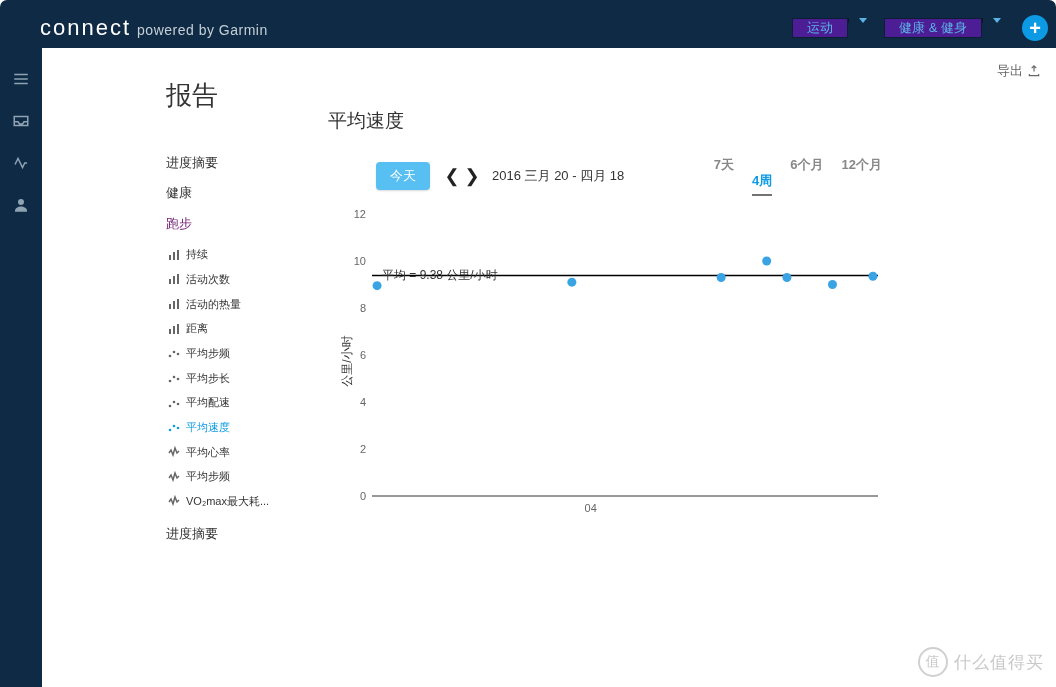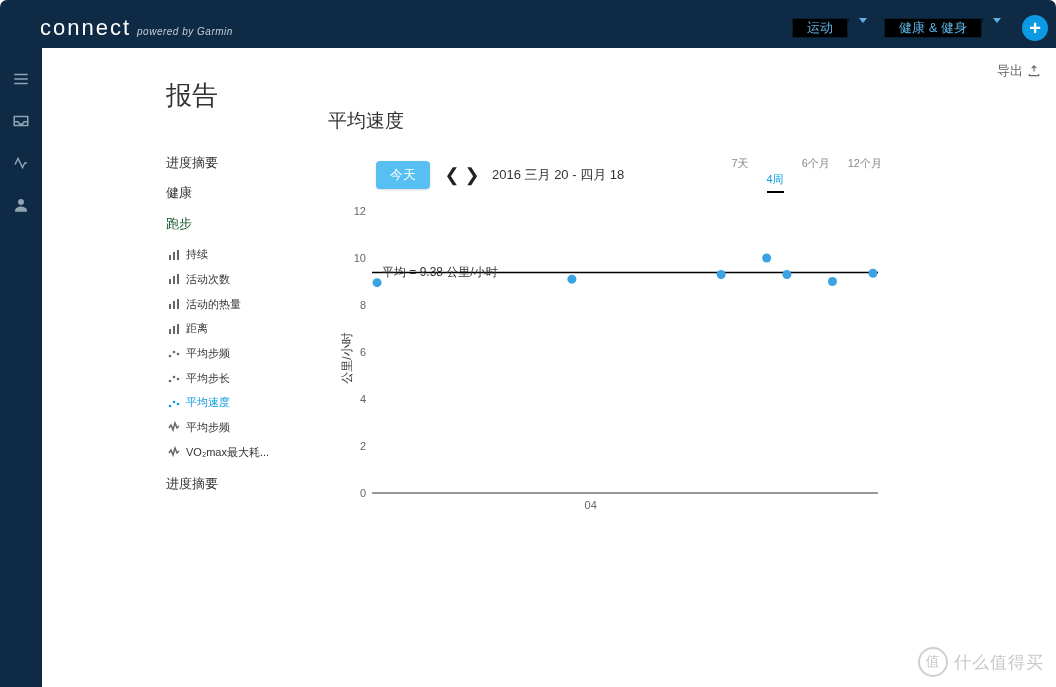--- a/index.html
+++ b/index.html
@@ -2,24 +2,24 @@
 <html><head>
 <meta charset="utf-8">
 <style>
 * { margin: 0; padding: 0; box-sizing: border-box; }
 body { font-family: "Microsoft YaHei", Arial, sans-serif; background: #fff; width: 1056px; height: 687px; overflow: hidden; position: relative; }
 
 
 .header { height: 56px; background: #0e2a45; display: flex; align-items: center; padding: 0 0 0 40px; position: relative; border-radius: 7px; }
 .logo { color: #fff; display: flex; align-items: baseline; }
 .logo-main { font-size: 22px; font-weight: 300; letter-spacing: 2px; font-family: Arial, sans-serif; }
-.logo-sub { font-size: 10px; color: #c6cfd6; margin-left: 6px; letter-spacing: 0.5px; font-style: italic; }
+.logo-sub { font-size: 14px; color: #c6cfd6; margin-left: 6px; letter-spacing: 0.5px; }
 .header-right { margin-left: auto; display: flex; align-items: center; height: 100%; }
 .hdr-btn { height: 100%; display: flex; align-items: center; padding: 0 14px; color: #5bb3e6; font-size: 13px; cursor: pointer; }
-.hdr-btn.bordered { border: 1px solid #0a1f32; background: #000000; text-align: center; }
+.hdr-btn.bordered { border: 1px solid #0a1f32; background: #4c1d95; text-align: center; }
 .hdr-drop { width: 28px; display: flex; align-items: center; justify-content: center; height: 100%; border-left: 1px solid #071827; cursor: pointer; }
 .hdr-drop .caret { width: 0; height: 0; border-left: 4px solid transparent; border-right: 4px solid transparent; border-top: 5px solid #5bb3e6; }
 .cluster { display: flex; background: #0e2a45; margin-right: 8px; }
 .plus-btn { width: 26px; height: 26px; border-radius: 50%; background: #0d9ae5; color: #fff; display: flex; align-items: center; justify-content: center; font-size: 20px; font-weight: bold; margin: 0 8px 0 4px; cursor: pointer; }
 
 
 .rail { position: absolute; left: 0; top: 48px; bottom: 0; width: 42px; background: #0e2a45; display: flex; flex-direction: column; align-items: center; padding-top: 10px; }
 .rail-item { width: 42px; height: 42px; display: flex; align-items: center; justify-content: center; color: #8fa3b3; cursor: pointer; }
 .rail-item svg { width: 18px; height: 18px; }
 
@@ -27,39 +27,39 @@
 .content { position: absolute; left: 42px; right: 0; top: 48px; bottom: 0; background: #fff; padding: 0; }
 .export-row { position: absolute; right: 15px; top: 14px; color: #666; font-size: 13px; display: flex; align-items: center; cursor: pointer; }
 .export-row svg { margin-left: 4px; }
 
 .inner { display: flex; padding: 30px 0 0 124px; }
 
 
 .sidenav { width: 152px; flex-shrink: 0; }
 .page-title { font-size: 26px; font-weight: 300; color: #333; margin-bottom: 38px; }
 .nav-group { font-size: 13px; color: #333; margin-bottom: 7px; cursor: pointer; line-height: 1.8; }
-.nav-group.active { color: #14532d; }
+.nav-group.active { color: #701a75; }
 .nav-sub { list-style: none; }
 .nav-sub li { display: flex; align-items: center; font-size: 11px; color: #333; padding: 3px 0; cursor: pointer; line-height: 1.7; }
 .nav-sub li.active { color: #0d9ae5; }
 .nav-sub li .ic { width: 16px; display: inline-flex; justify-content: center; margin-right: 4px; color: #666; }
 .nav-sub li.active .ic { color: #0d9ae5; }
 .nav-sub li .ic svg { width: 12px; height: 12px; }
 
 
 .panel { flex: 1; padding-left: 10px; padding-right: 40px; }
 .chart-title { font-size: 19px; font-weight: 400; color: #333; margin-bottom: 22px; margin-top: 30px; }
 
 .controls { display: flex; align-items: center; margin-bottom: 10px; position: relative; width: 554px; padding-left: 48px; }
 .today-btn { background: #57bff1; color: #fff; font-size: 13px; padding: 5px 14px; border-radius: 4px; cursor: pointer; margin-right: 12px; box-shadow: 0 1px 2px rgba(0,0,0,.15); }
 .arrow { width: 16px; height: 16px; display: flex; align-items: center; justify-content: center; cursor: pointer; font-size: 18px; color: #222; margin: 0 2px; font-family: Arial; }
 .date-range { font-size: 13px; color: #333; margin-left: 10px; }
 .period-tabs { margin-left: auto; display: flex; gap: 18px; }
-.ptab { font-size: 11px; color: #888; cursor: pointer; padding-bottom: 4px; }
-.ptab.active { color: #0d9ae5; border-bottom: 2px solid #000000; margin-top: 16px; }
+.ptab { font-size: 13px; color: #888; cursor: pointer; padding-bottom: 4px; font-weight: bold; }
+.ptab.active { color: #0d9ae5; border-bottom: 2px solid #737373; margin-top: 16px; }
 
 
 .chart-wrap { position: relative; width: 554px; height: 310px; margin-top: 10px; }
 .ylabel { position: absolute; left: -6px; top: 50%; transform: translateY(-50%) rotate(-90deg); transform-origin: center; font-size: 12px; color: #333; white-space: nowrap; }
 .chart-svg { position: absolute; left: 20px; top: 0; }
 
 
 .wm { position: absolute; right: 12px; bottom: 10px; display: flex; align-items: center; color: #c9c9c9; font-size: 17px; font-weight: 500; letter-spacing: 1px; }
 .wm-circle { width: 30px; height: 30px; border: 2px solid #d0d0d0; border-radius: 50%; display: flex; align-items: center; justify-content: center; font-size: 14px; margin-right: 6px; color: #c9c9c9; }
 </style>
@@ -185,29 +185,47 @@
           <li>
             <span class="ic">
               <svg viewBox="0 0 12 12">
                 <circle cx="2" cy="9" r="1.3" fill="#666"></circle>
                 <circle cx="6" cy="5" r="1.3" fill="#666"></circle>
                 <circle cx="10" cy="7" r="1.3" fill="#666"></circle>
               </svg>
             </span>
             <span>平均步长</span>
           </li>
+          <li>
+            <span class="ic">
+              <svg viewBox="0 0 12 12">
+                <circle cx="2" cy="9" r="1.3" fill="#666"></circle>
+                <circle cx="6" cy="5" r="1.3" fill="#666"></circle>
+                <circle cx="10" cy="7" r="1.3" fill="#666"></circle>
+              </svg>
+            </span>
+            <span>平均配速</span>
+          </li>
           <li class="active">
             <span class="ic">
               <svg viewBox="0 0 12 12">
                 <circle cx="2" cy="9" r="1.3" fill="#0d9ae5"></circle>
                 <circle cx="6" cy="5" r="1.3" fill="#0d9ae5"></circle>
                 <circle cx="10" cy="7" r="1.3" fill="#0d9ae5"></circle>
               </svg>
             </span>
             <span>平均速度</span>
+          </li>
+          <li>
+            <span class="ic">
+              <svg viewBox="0 0 12 12">
+                <path d="M1 7l2-3 2 5 2-7 2 5 2-2" fill="none" stroke="#666" stroke-width="1.5"></path>
+              </svg>
+            </span>
+            <span>平均心率</span>
           </li>
           <li>
             <span class="ic">
               <svg viewBox="0 0 12 12">
                 <path d="M1 7l2-3 2 5 2-7 2 5 2-2" fill="none" stroke="#666" stroke-width="1.5"></path>
               </svg>
             </span>
             <span>平均步频</span>
           </li>
           <li>

